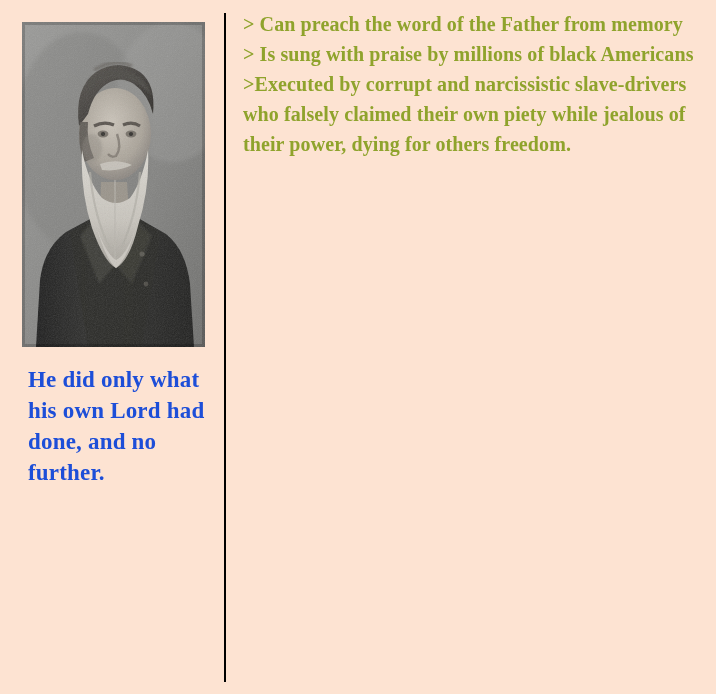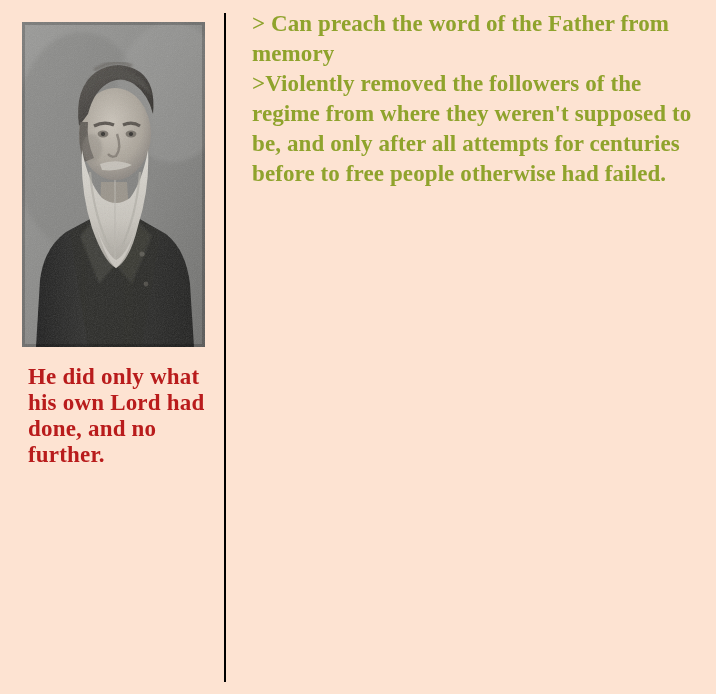--- a/index.html
+++ b/index.html
@@ -44,24 +44,24 @@
     display: block;
     width: 183px;
     height: 325px;
   }
 
   #portrait-caption {
     position: absolute;
     left: 28px;
     top: 364px;
     width: 180px;
-    color: #b91c1c;
+    color: #1d4ed8;
     font-size: 23px;
     font-weight: bold;
-    line-height: 26px;
+    line-height: 31px;
     letter-spacing: 0.2px;
     white-space: pre-line;
   }
 
   
   #column-divider {
     position: absolute;
     left: 224px;
     top: 13px;
     width: 2px;
@@ -72,27 +72,26 @@
   
   #greentext-column {
     position: absolute;
     left: 243px;
     top: 9px;
     width: 470px;
   }
 
   .greentext-line {
     color: #8fa32c;
-    font-size: 23px;
+    font-size: 20px;
     font-weight: bold;
     line-height: 30px;
     letter-spacing: 0.1px;
     white-space: pre-wrap;
     min-height: 30px;
-    margin-left: 9px;
   }
   .greentext-line.blank {
     min-height: 30px;
   }
 </style>
 </head>
 <body>
 
 <div id="stage">
 
@@ -195,17 +194,18 @@
       </svg>
     </div>
 
     <div id="portrait-caption">He did only what his own Lord had done, and no further.</div>
   </div>
 
   <div id="column-divider"></div>
 
   <div id="greentext-column">
     <div class="greentext-line">&gt; Can preach the word of the Father from memory</div>
-    <div class="greentext-line">&gt;Violently removed the followers of the regime from where they weren't supposed to be, and only after all attempts for centuries before to free people otherwise had failed.</div>
+    <div class="greentext-line">&gt; Is sung with praise by millions of black Americans</div>
+    <div class="greentext-line">&gt;Executed by corrupt and narcissistic slave-drivers who falsely claimed their own piety while jealous of their power, dying for others freedom.</div>
     <div class="greentext-line blank"></div>
   </div>
 
 </div>
 
 </body></html>

